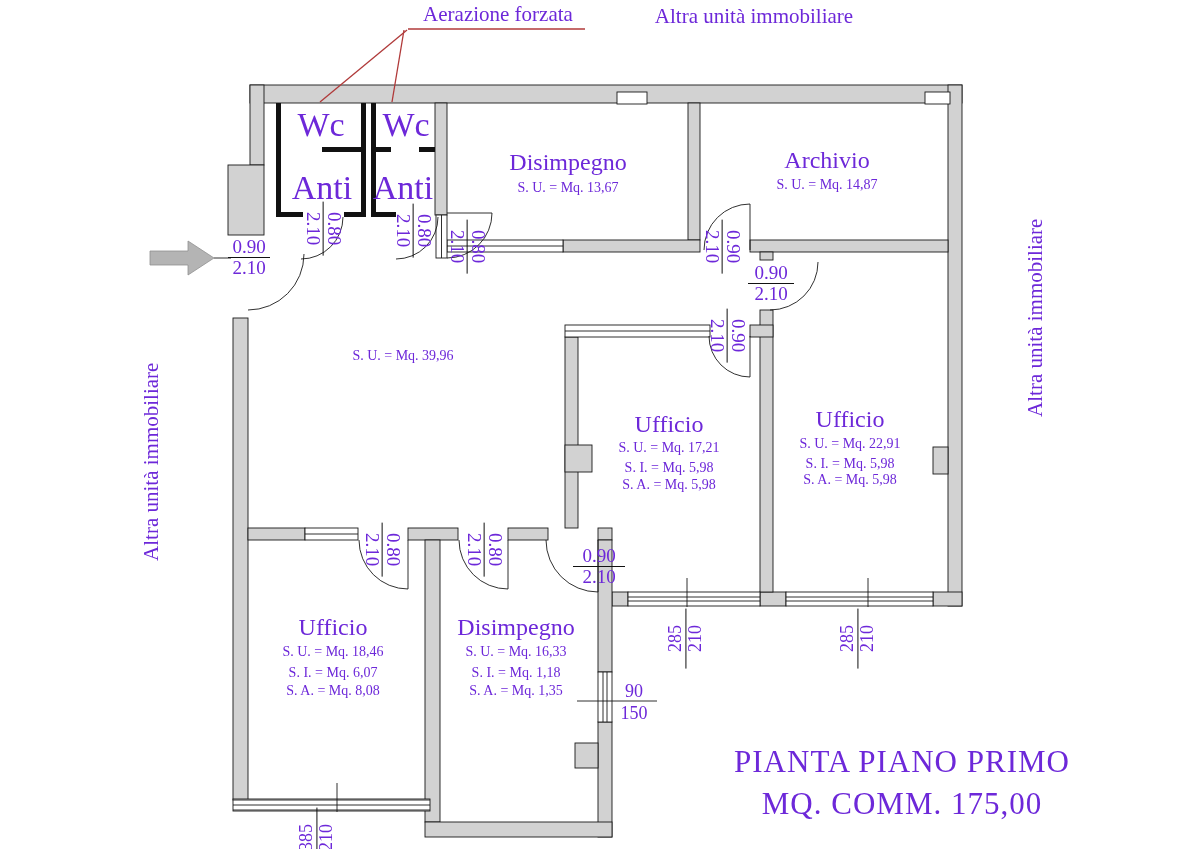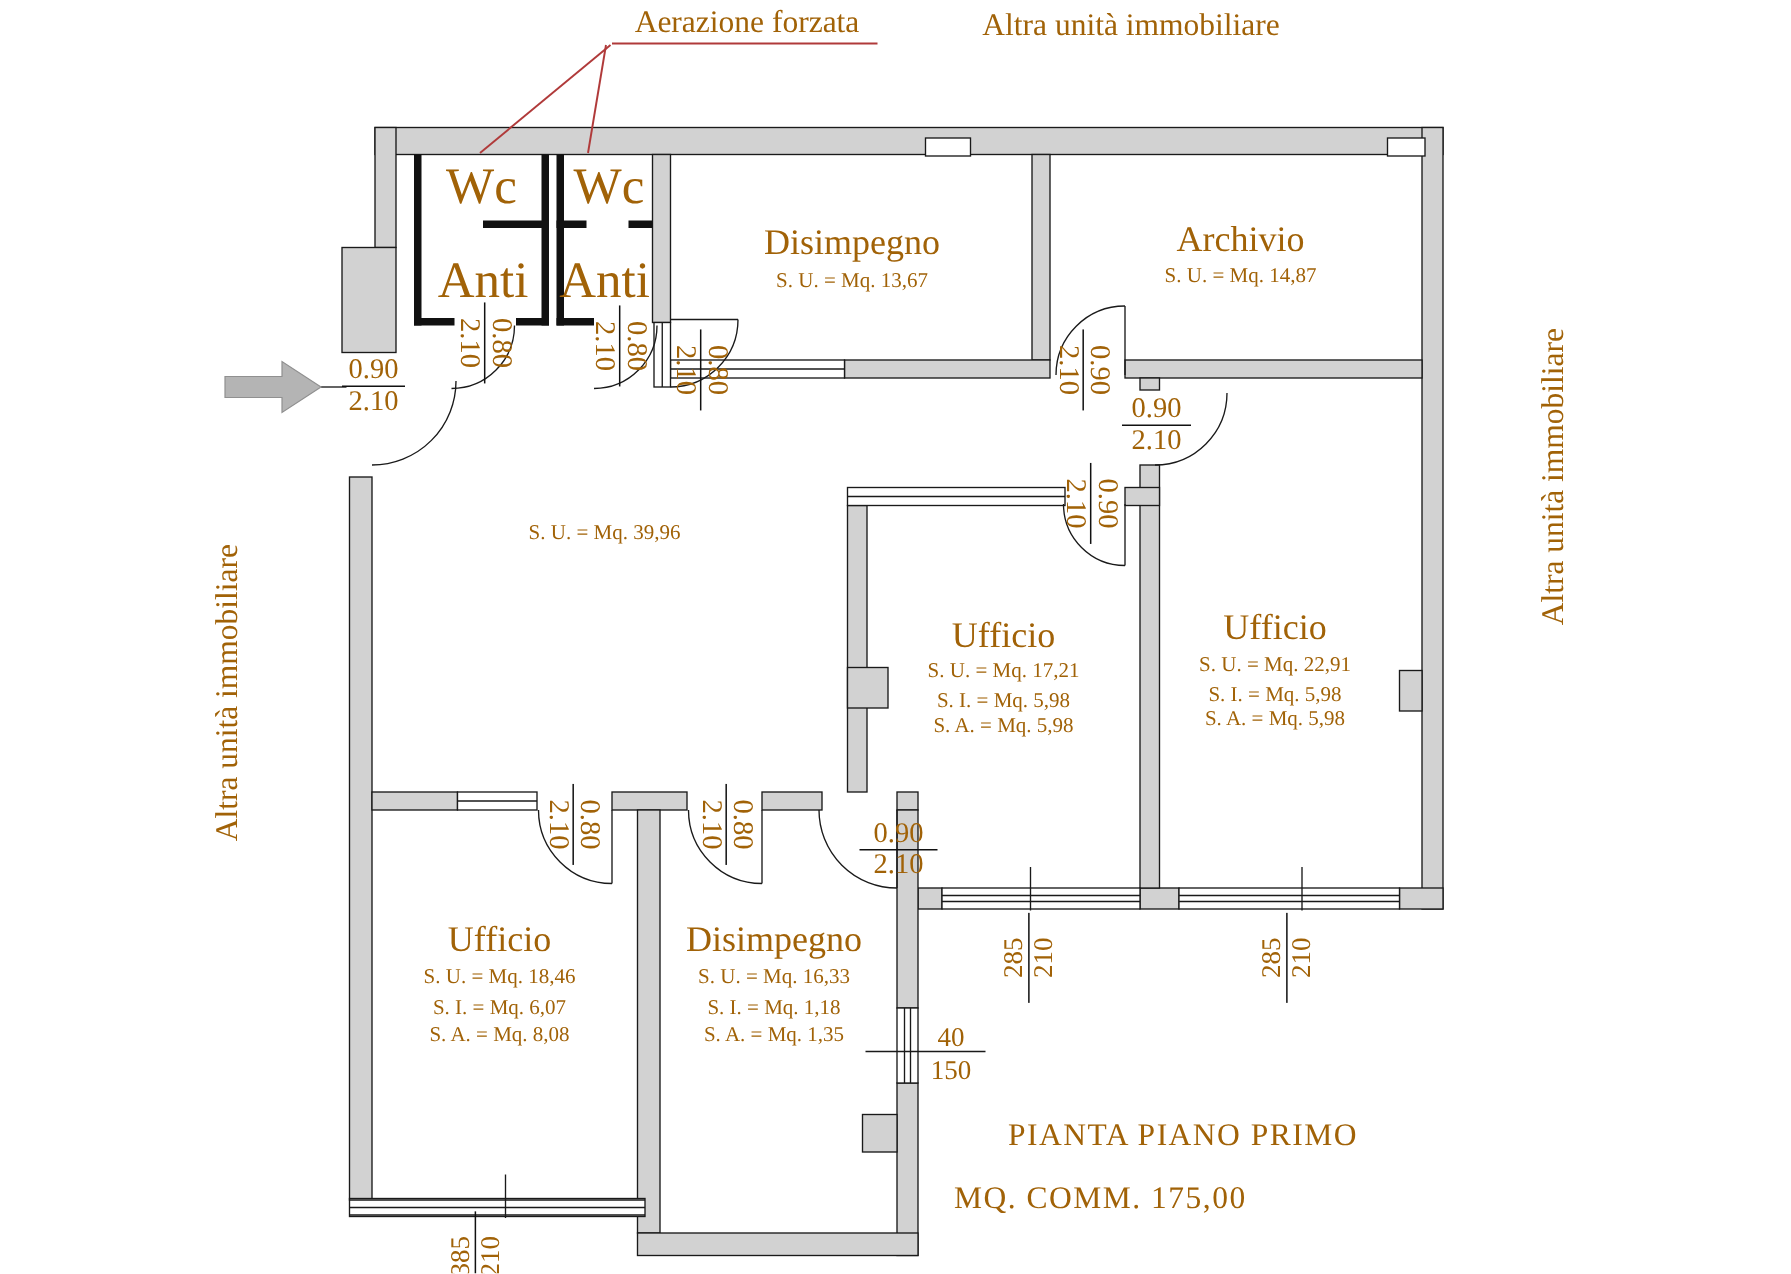--- a/index.html
+++ b/index.html
@@ -1,25 +1,25 @@
 <!DOCTYPE html>
 <html><head>
 <meta charset="utf-8">
 <style>
   html,body{margin:0;padding:0;background:#fff;}
   .plan{position:relative;width:1194px;height:849px;background:#fff;overflow:hidden;
-        font-family:"Liberation Serif","DejaVu Serif",serif;color:#a16207;}
+        font-family:"Liberation Serif","DejaVu Serif",serif;color:#6d28d9;}
   .plan svg{position:absolute;left:0;top:0;}
   .lbl{position:absolute;text-align:center;line-height:1.12;white-space:nowrap;}
   .room-name{font-size:24px;}
   .room-sub{font-size:14px;}
   .big{font-size:34px;}
   .note{font-size:25px;}
   .side{font-size:21px;}
-  .title{font-size:21px;text-align:left;letter-spacing:1px;}
+  .title{font-size:31px;text-align:center;letter-spacing:1px;}
   .rot-ccw{transform:rotate(-90deg);}
   .rot-cw{transform:rotate(90deg);}
   .dim{position:absolute;font-size:19px;line-height:1.06;text-align:center;}
   .dim span{display:block;padding:0 2px;}
   .dim .num{border-bottom:1.3px solid #111;}
   .dim.win{font-size:18px;}
   .plain{border:none !important;}
 </style>
 </head>
 <body>
@@ -221,20 +221,20 @@
   </div>
   <div class="dim win rot-ccw" style="left:828px;top:619px;width:60px;">
     <span class="num">285</span>
     <span>210</span>
   </div>
   <div class="dim win rot-ccw" style="left:287px;top:818px;width:60px;">
     <span class="num">385</span>
     <span>210</span>
   </div>
   <div class="dim win" style="left:614px;top:682px;width:40px;">
-    <span class="plain">40</span>
+    <span class="plain">90</span>
     <span style="padding-top:3px;">150</span>
   </div>
 
   <div class="lbl title" style="left:672px;top:745px;width:460px;">PIANTA PIANO PRIMO</div>
-  <div class="lbl title" style="left:636px;top:787px;width:460px;">MQ. COMM. 175,00</div>
+  <div class="lbl title" style="left:672px;top:787px;width:460px;">MQ. COMM. 175,00</div>
 
 </div>
 
 </body></html>

